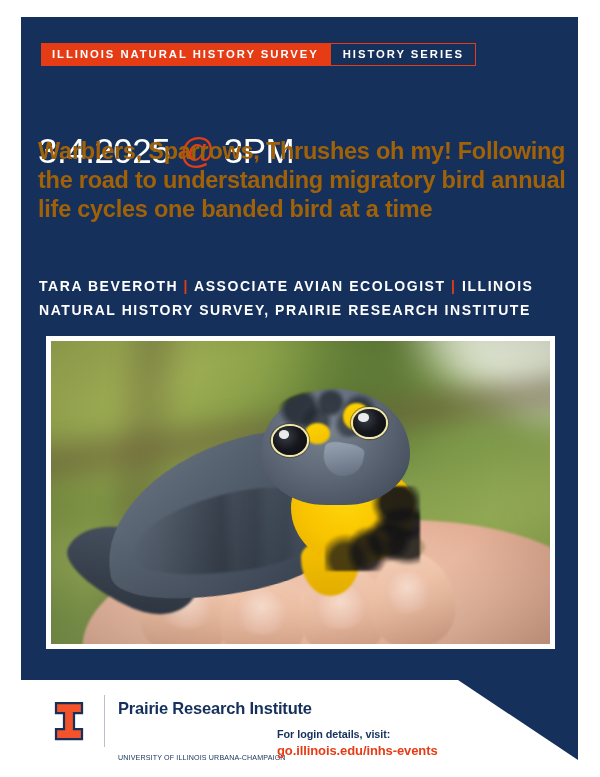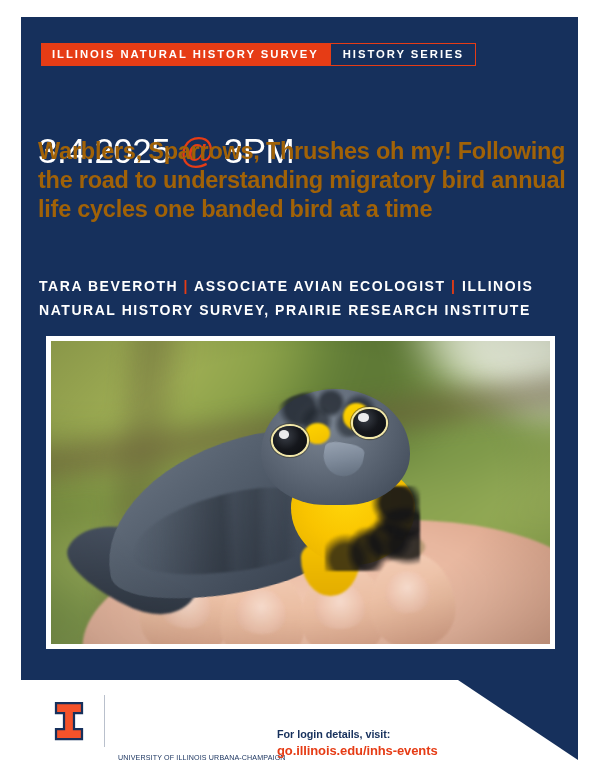--- a/index.html
+++ b/index.html
@@ -506,20 +506,21 @@
   </div>
 
   <div class="footer">
 
     <svg class="logo-i" viewBox="0 0 60 80">
       <path d="M4 4 H56 V24 H40 V56 H56 V76 H4 V56 H20 V24 H4 Z" fill="#f4522a" stroke="#16305c" stroke-width="4.5" stroke-linejoin="miter"></path>
     </svg>
 
     <div class="divider"></div>
 
+    <div class="pri-name">Prairie Research Institute</div>
     <div class="pri-sub">UNIVERSITY OF ILLINOIS URBANA-CHAMPAIGN</div>
 
     <div class="venue">
     </div>
     <div class="login-note">For login details, visit:</div>
     <div class="event-url">go.illinois.edu/inhs-events</div>
   </div>
 
   <div class="footer-notch"></div>
 

